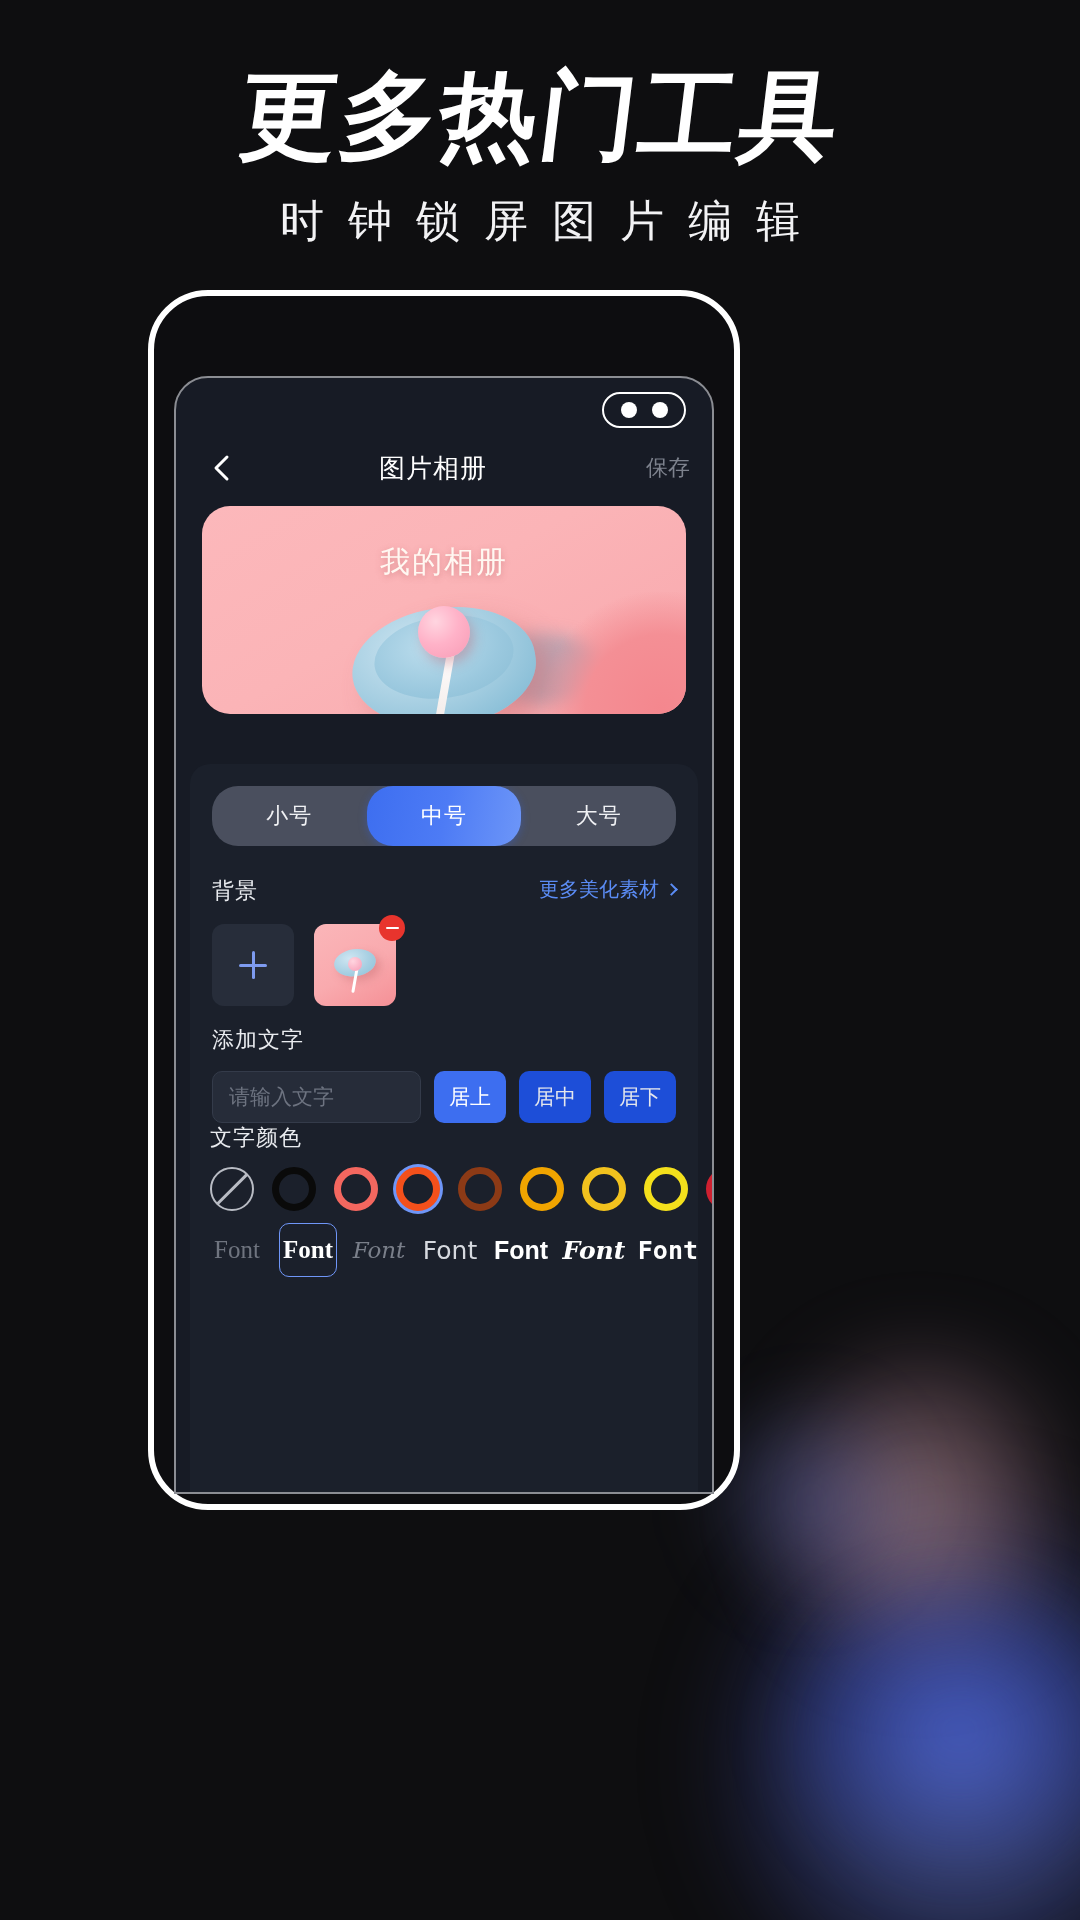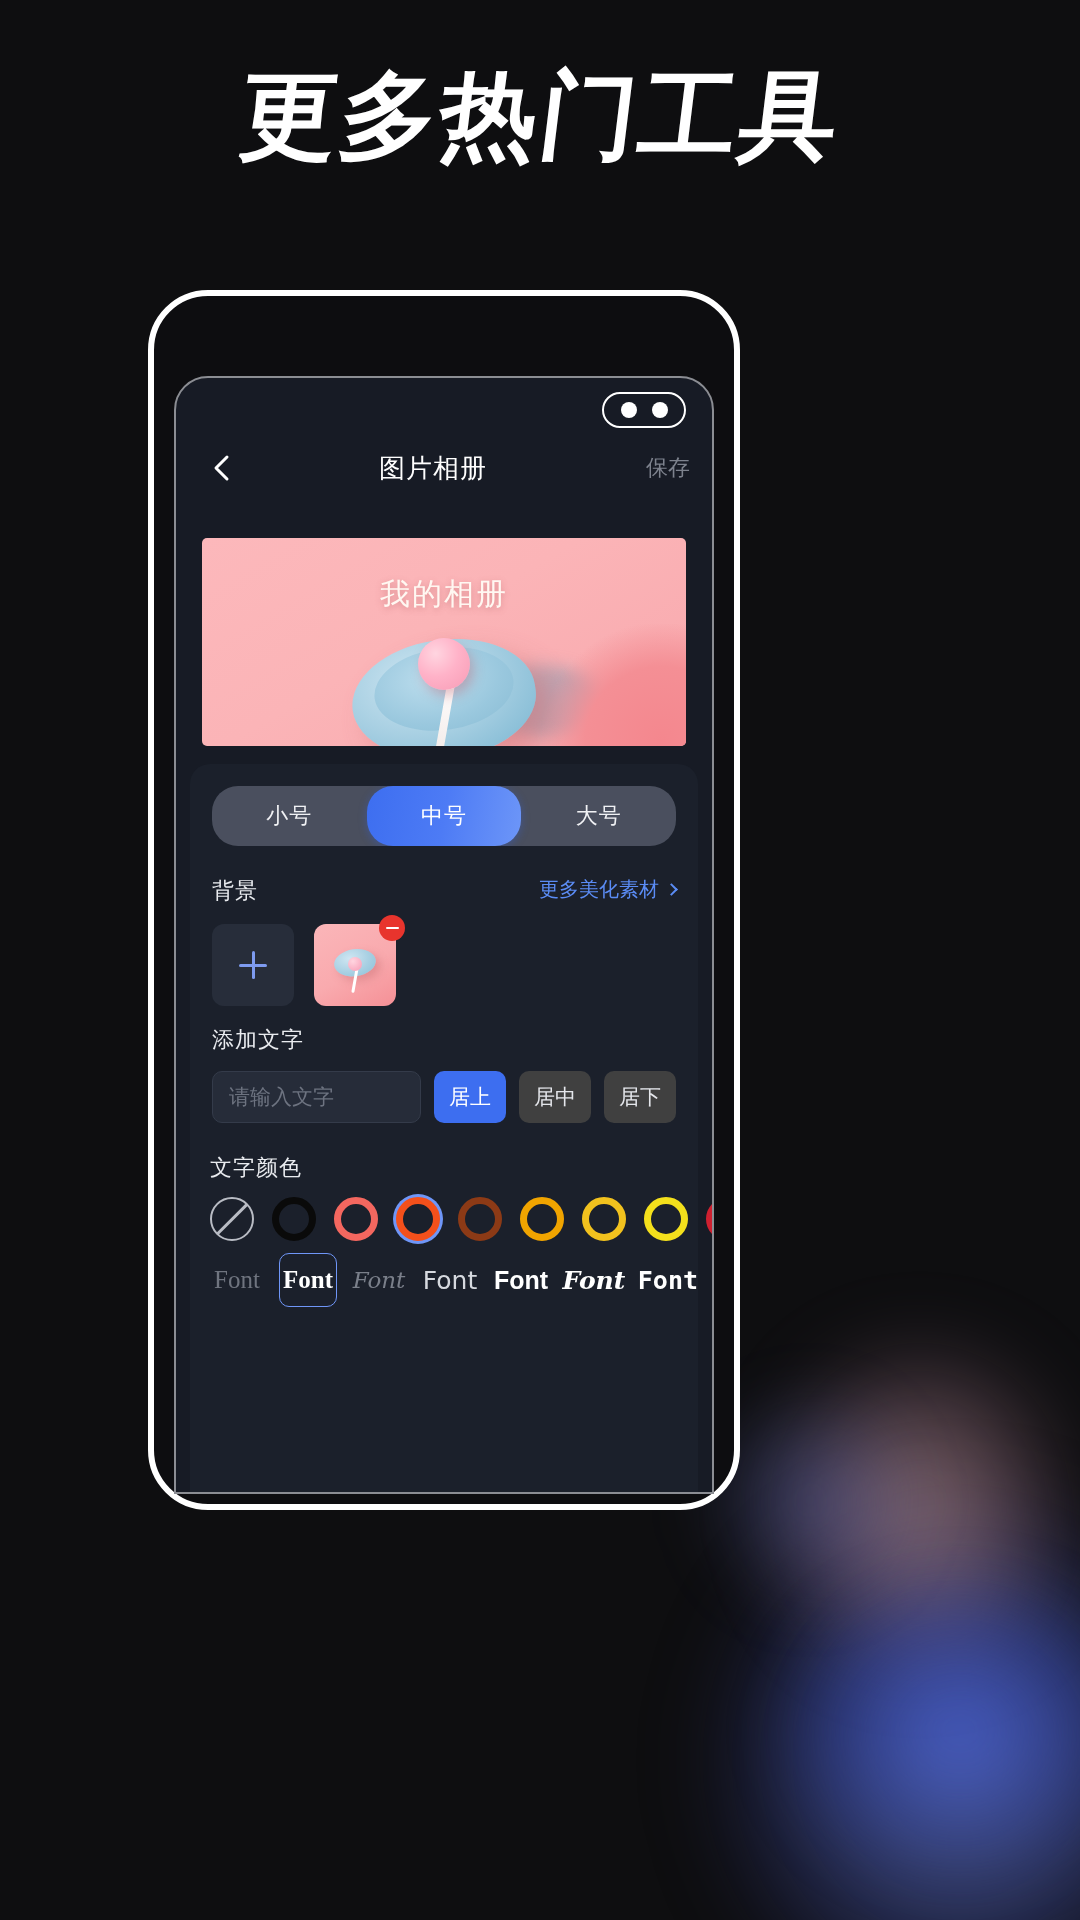--- a/index.html
+++ b/index.html
@@ -109,24 +109,23 @@
   .nav-save {
     width: 64px; text-align: right; flex: none;
     color: #7d828d; font-size: 22px;
   }
 
   
   .preview-wrap { position: absolute; left: 0; right: 0; top: 128px; padding: 0 26px; }
   .preview-card {
     position: relative;
     height: 208px;
-    border-radius: 5px;
+    border-radius: 28px;
     overflow: hidden;
     background: linear-gradient(150deg, #fcb8bb 0%, #fbb4b7 45%, #f8a8ad 100%);
-    margin-top: 32px;
   }
   .pc-title {
     position: absolute; left: 0; right: 0; top: 36px;
     text-align: center;
     font-size: 30px; font-weight: 500;
     color: #fff8f2;
     text-shadow: 0 2px 6px rgba(180,90,95,.45);
     letter-spacing: 2px;
   }
   
@@ -236,21 +235,21 @@
   
   .text-row { display: flex; align-items: center; gap: 13px; padding: 16px 22px 0 22px; }
   .text-input {
     flex: 1; height: 52px; border-radius: 10px;
     background: #262c39; border: 1px solid #343b4a;
     display: flex; align-items: center; padding: 0 16px;
     color: #6d7380; font-size: 21px;
   }
   .align-btn {
     min-width: 72px; height: 52px; border-radius: 10px;
-    background: #404040;
+    background: #1d4ed8;
     display: flex; align-items: center; justify-content: center;
     color: #e5e7ec; font-size: 21px; padding: 0 12px;
   }
   .align-btn.active { background: #3d6ef0; color: #ffffff; }
 
   
   .colors { display: flex; align-items: center; gap: 18px; padding: 14px 22px 0 20px; }
   .swatch { width: 44px; height: 44px; border-radius: 50%; position: relative; flex: none; }
   .swatch.none { border: 2.5px solid #b9bcc4; background: transparent; }
   .swatch.none .slash { position: absolute; left: 50%; top: 50%; width: 42px; height: 2.5px; background: #b9bcc4; transform: translate(-50%,-50%) rotate(-45deg); }
@@ -276,20 +275,21 @@
 <body>
 
 <div id="root">
 
   <div class="glow-a"></div>
   <div class="glow-b"></div>
   <div class="glow-c"></div>
   <div class="glow-d"></div>
 
   <div class="headline">更多热门工具</div>
+  <div class="subline">时钟锁屏图片编辑</div>
 
   <div class="phone">
     <div class="phone-screen">
 
       <div class="camera-pill">
         <i></i>
           <i></i>
       </div>
 
       <div class="navbar">
@@ -351,21 +351,21 @@
           <div class="sect-label">添加文字</div>
         </div>
 
         <div class="text-row">
           <div class="text-input">请输入文字</div>
           <div class="align-btn active">居上</div>
           <div class="align-btn">居中</div>
           <div class="align-btn">居下</div>
         </div>
 
-        <div class="sect-row" style="margin-top:30px;padding-left:20px">
+        <div class="sect-row" style="padding-left:20px">
           <div class="sect-label">文字颜色</div>
         </div>
 
         <div class="colors">
           <div class="swatch none">
               <span class="slash"></span>
             </div>
           <div class="swatch ring" style="border-color:#0a0a0a"></div>
           <div class="swatch ring" style="border-color:#f4675f"></div>
           <div class="swatch ring sel" style="border-color:#f4501b"></div>

